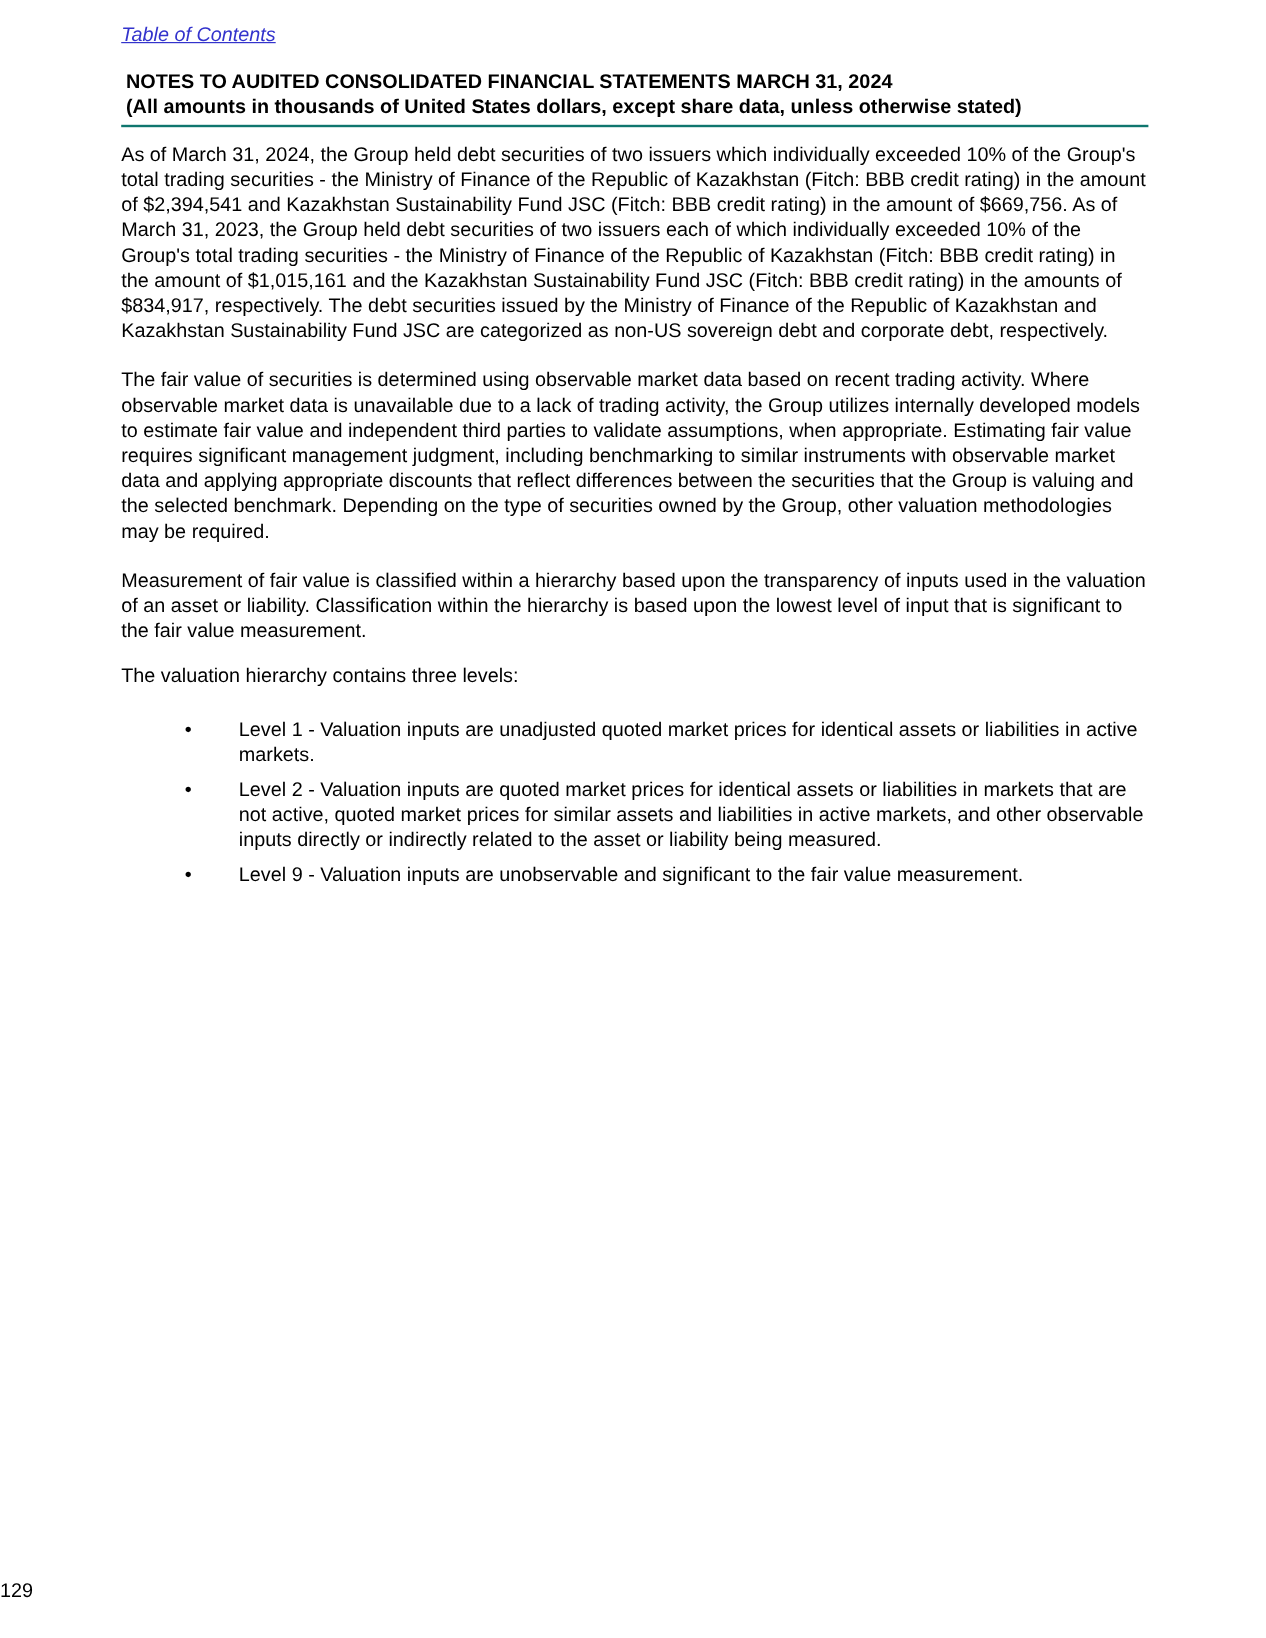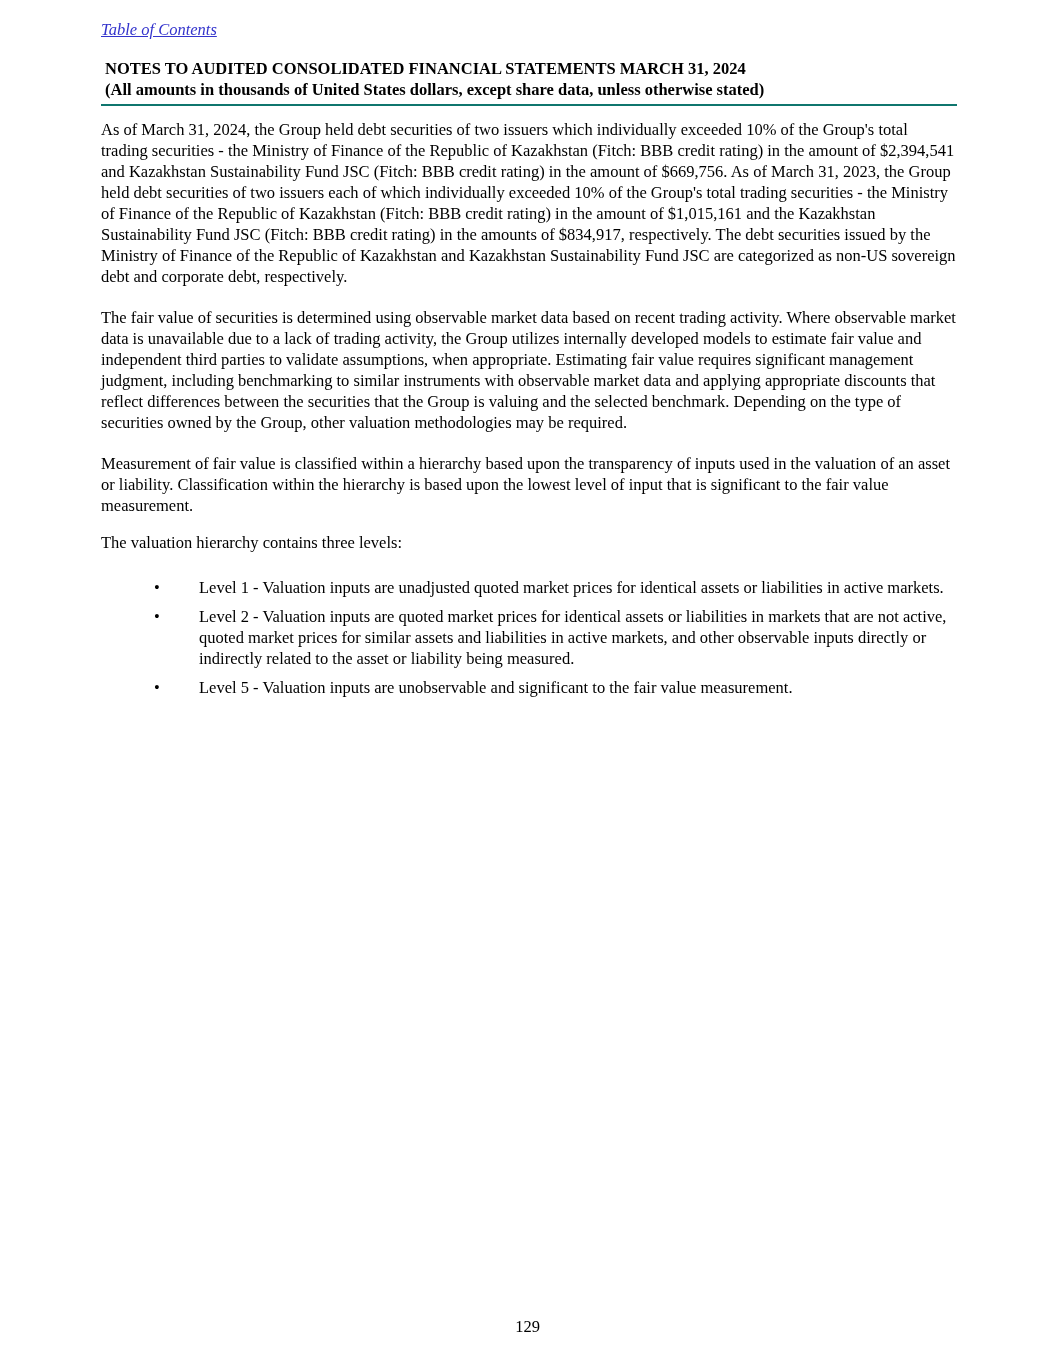--- a/index.html
+++ b/index.html
@@ -2,21 +2,21 @@
 <html><head>
 <meta charset="utf-8">
 <style>
   * { margin: 0; padding: 0; box-sizing: border-box; }
   html, body { background: #ffffff; }
   .page {
     position: relative;
     width: 1055px;
     height: 1365px;
     background: #ffffff;
-    font-family: Liberation Serif, serif;
+    font-family: Liberation Sans, sans-serif;
     color: #000000;
     overflow: hidden;
   }
   .content {
     position: absolute;
     left: 101px;
     top: 0;
     width: 856px;
   }
   .toc {
@@ -71,21 +71,21 @@
     margin-left: 53px;
   }
   ul.levels .li-text {
     flex: 1 1 auto;
   }
   .page-number {
     position: absolute;
     top: 1316px;
     left: 0;
     width: 1055px;
-    text-align: center;
+    text-align: left;
     font-size: 16.5px;
     line-height: 21px;
   }
 </style>
 </head>
 <body>
 
 <div class="page">
   <div class="content">
 
@@ -110,19 +110,19 @@
       <li>
         <span class="marker">•</span>
         <span class="li-text">Level 1 - Valuation inputs are unadjusted quoted market prices for identical assets or liabilities in active markets.</span>
       </li>
       <li>
         <span class="marker">•</span>
         <span class="li-text">Level 2 - Valuation inputs are quoted market prices for identical assets or liabilities in markets that are not active, quoted market prices for similar assets and liabilities in active markets, and other observable inputs directly or indirectly related to the asset or liability being measured.</span>
       </li>
       <li>
         <span class="marker">•</span>
-        <span class="li-text">Level 5 - Valuation inputs are unobservable and significant to the fair value measurement.</span>
+        <span class="li-text">Level 9 - Valuation inputs are unobservable and significant to the fair value measurement.</span>
       </li>
     </ul>
   </div>
 
   <div class="page-number">129</div>
 </div>
 
 </body></html>

